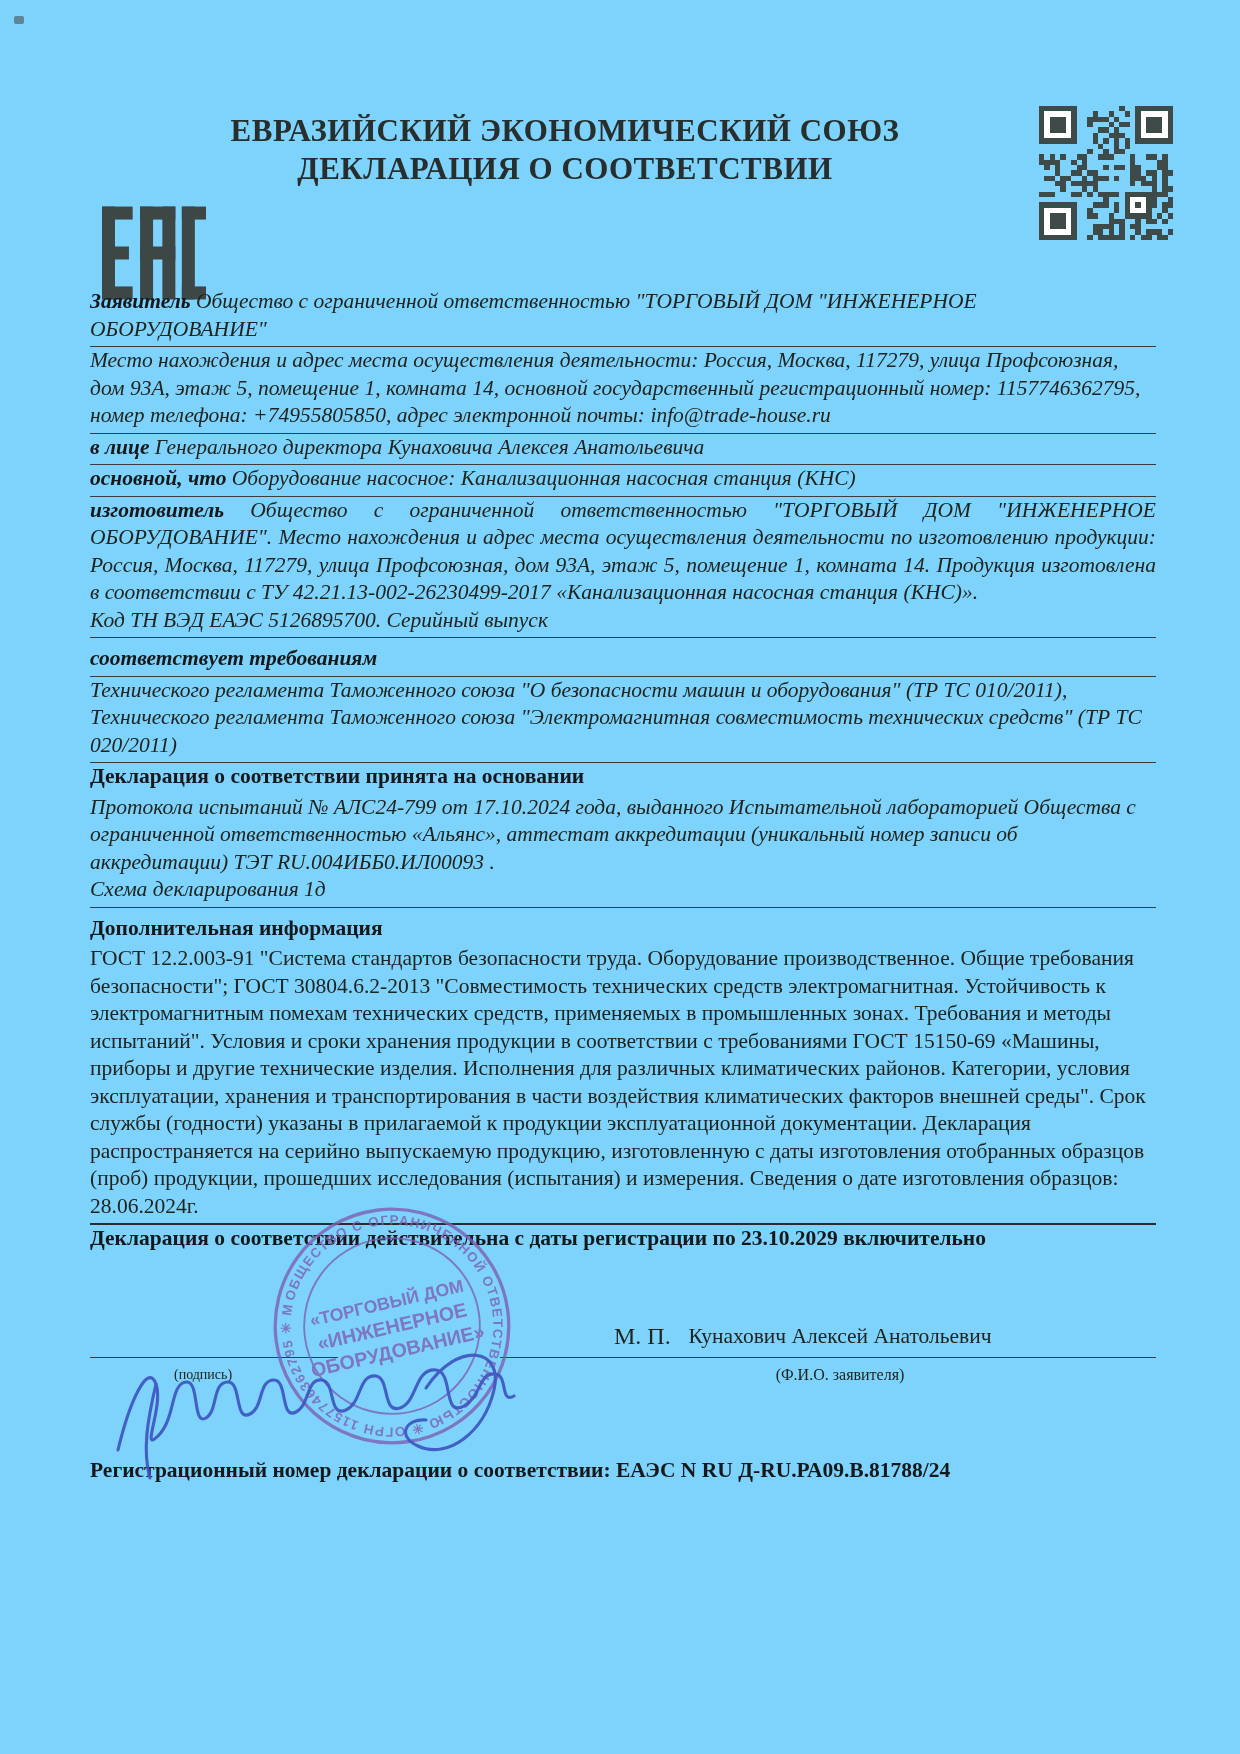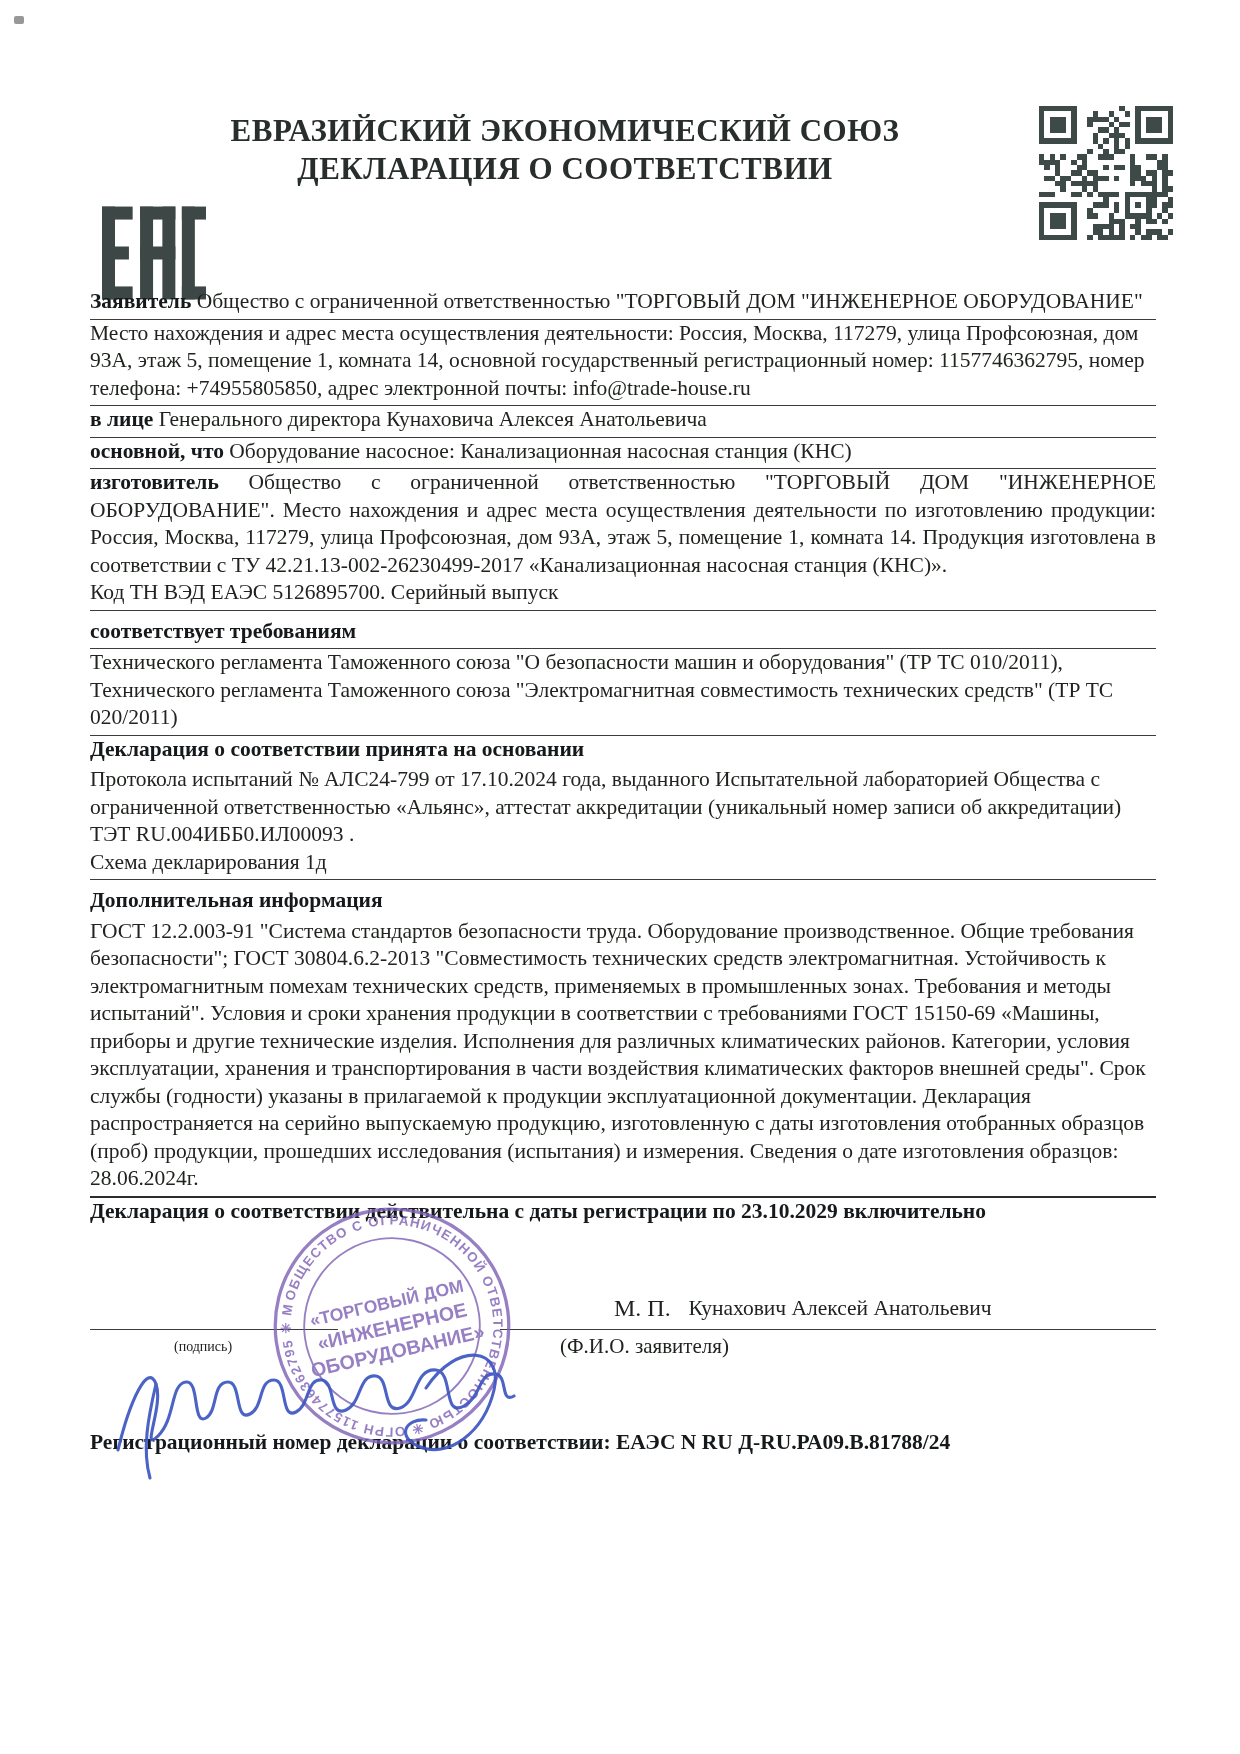--- a/index.html
+++ b/index.html
@@ -1,47 +1,47 @@
 <!DOCTYPE html>
 <html lang="ru"><head>
 <meta charset="utf-8">
 <style>
   html,body{margin:0;padding:0;background:#e9e9e9;}
   .page{
     position:relative;
     width:1240px;height:1754px;
-    background:#ffffff;
+    background:#7dd3fc;
     font-family:"Liberation Serif","DejaVu Serif",serif;
     color:#20241f;
     overflow:hidden;
   }
   .corner-dot{position:absolute;left:14px;top:16px;width:10px;height:8px;background:#444;opacity:.55;border-radius:2px;}
   
   .title-wrap{position:absolute;left:170px;top:112px;width:790px;text-align:center;}
   .title-line{font-weight:bold;font-size:31px;line-height:38px;letter-spacing:.5px;color:#272e2c;transform:scaleY(1.04);}
   .eac-mark{position:absolute;left:102px;top:204px;width:104px;height:98px;color:#3d4846;}
   .qr{position:absolute;left:1035px;top:106px;width:142px;height:134px;color:#3e4a47;}
   
   .content{position:absolute;left:90px;top:288px;width:1066px;font-size:21.5px;line-height:27.5px;}
   .content p{margin:0;}
   .blk{padding-bottom:3px;margin-bottom:7px;}
-  .rule{border-bottom:1.4px solid #3c3c3c;}
+  .rule{border-bottom:1.4px solid #3c3c3c;font-style:italic;}
   .rule-thick{border-bottom:2.6px solid #2b2b2b;}
   b.lbl{color:#15191b;}
   .just{text-align:justify;}
   .h-bold{font-weight:bold;color:#15191b;}
   .validity{font-weight:bold;color:#15191b;margin-top:14px;}
   
   .sig-area{position:relative;height:196px;margin-top:8px;}
   .mp{position:absolute;left:524px;top:62px;font-size:24px;}
   .sig-line-left{position:absolute;left:0px;top:96px;width:248px;border-bottom:1.4px solid #3c3c3c;}
   .sig-caption-left{position:absolute;left:84px;top:100px;font-size:14px;}
   .name-right{position:absolute;left:470px;top:62px;width:560px;text-align:center;}
   .sig-line-right{position:absolute;left:410px;top:96px;width:656px;border-bottom:1.4px solid #3c3c3c;}
-  .sig-caption-right{position:absolute;left:470px;top:100px;width:560px;text-align:left;font-size:21px;}
+  .sig-caption-right{position:absolute;left:470px;top:100px;width:560px;text-align:center;font-size:16px;}
   .reg-line{font-weight:bold;color:#15191b;margin-top:10px;}
   .reg-line + .reg-line{margin-top:40px;}
   .stamp{position:absolute;left:268px;top:1202px;width:248px;height:248px;opacity:.8;transform:rotate(14deg);pointer-events:none;}
   .signature-svg{position:absolute;left:96px;top:1322px;width:430px;height:170px;opacity:.92;pointer-events:none;}
 </style>
 </head>
 <body>
 
 <div class="page" style="--stamp: #7e60b6; --ink: #3d56c2;">
   <div class="corner-dot"></div>

